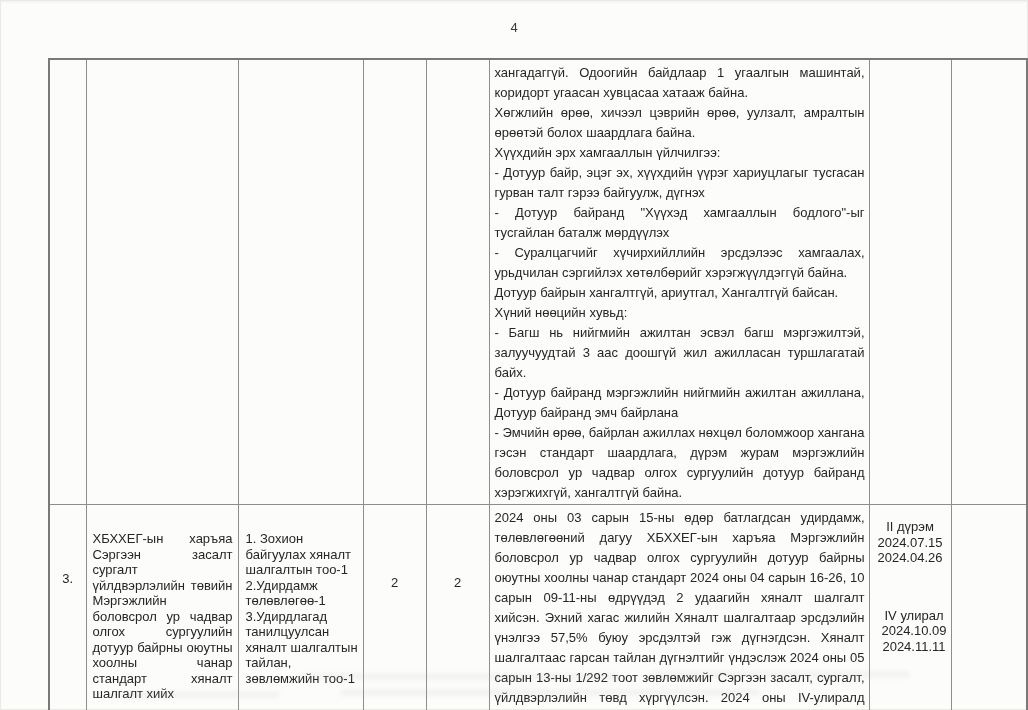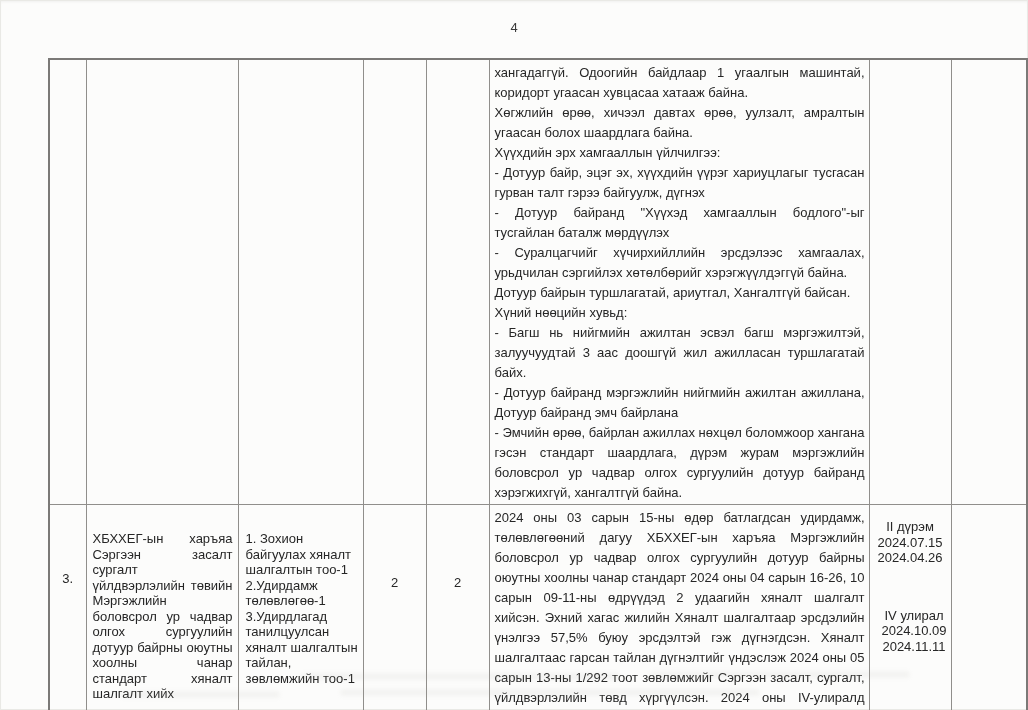--- a/index.html
+++ b/index.html
@@ -72,26 +72,26 @@
   </colgroup>
   <tbody>
       <tr class="row1">
     <td class="c-no"></td>
     <td class="c-task"></td>
     <td class="c-ind"></td>
     <td class="c-num"></td>
     <td class="c-num"></td>
     <td class="c-res">
           <div class="para"><span>хангадаггүй. Одоогийн байдлаар 1 угаалгын машинтай, коридорт угаасан хувцасаа хатааж байна.</span></div>
-          <div class="para"><span>Хөгжлийн өрөө, хичээл давтах өрөө, уулзалт, амралтын угаасан болох шаардлага байна.</span></div>
+          <div class="para"><span>Хөгжлийн өрөө, хичээл цэврийн өрөө, уулзалт, амралтын өрөөтэй болох шаардлага байна.</span></div>
           <div class="para"><span class="b">Хүүхдийн эрх хамгааллын үйлчилгээ:</span></div>
           <div class="para"><span>- Дотуур байр, эцэг эх, хүүхдийн үүрэг хариуцлагыг тусгасан гурван талт гэрээ байгуулж, дүгнэх</span></div>
           <div class="para"><span>- Дотуур байранд "Хүүхэд хамгааллын бодлого"-ыг тусгайлан баталж мөрдүүлэх</span></div>
           <div class="para"><span>- Суралцагчийг хүчирхийллийн эрсдэлээс хамгаалах, урьдчилан сэргийлэх хөтөлбөрийг хэрэгжүүлдэггүй байна.</span></div>
-          <div class="para"><span class="b">Дотуур байрын туршлагатай, ариутгал,</span> <span>Хангалтгүй байсан.</span></div>
+          <div class="para"><span class="b">Дотуур байрын хангалтгүй, ариутгал,</span> <span>Хангалтгүй байсан.</span></div>
           <div class="para"><span class="b">Хүний нөөцийн хувьд:</span></div>
           <div class="para"><span>- Багш нь нийгмийн ажилтан эсвэл багш мэргэжилтэй, залуучуудтай 3 аас доошгүй жил ажилласан туршлагатай байх.</span></div>
           <div class="para"><span>- Дотуур байранд мэргэжлийн нийгмийн ажилтан ажиллана, Дотуур байранд эмч байрлана</span></div>
           <div class="para"><span>- Эмчийн өрөө, байрлан ажиллах нөхцөл боломжоор хангана гэсэн стандарт шаардлага, дүрэм журам мэргэжлийн боловсрол ур чадвар олгох сургуулийн дотуур байранд хэрэгжихгүй, хангалтгүй байна.</span></div>
         </td>
     <td class="c-tl"></td>
     <td class="c-extra"></td>
   </tr>
   <tr class="row2">
     <td class="c-no">3.</td>

